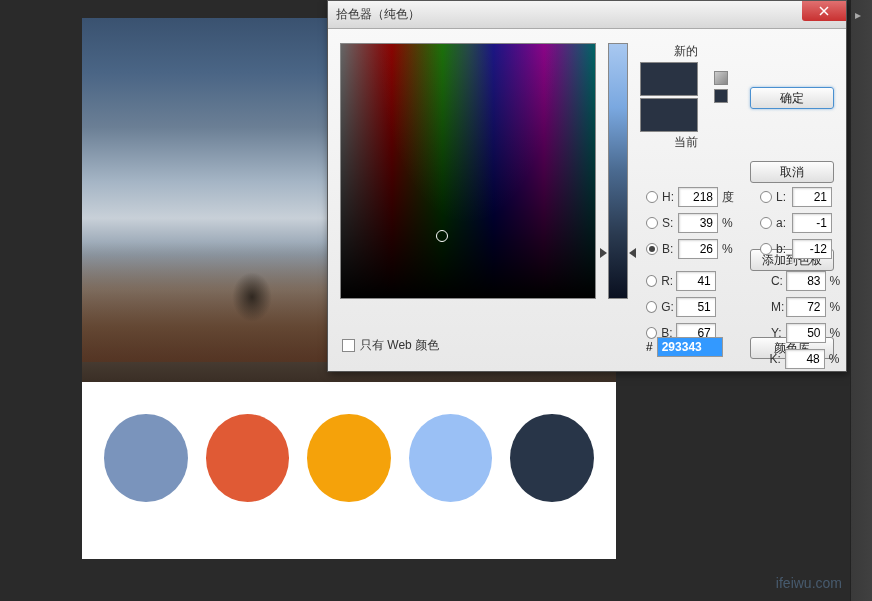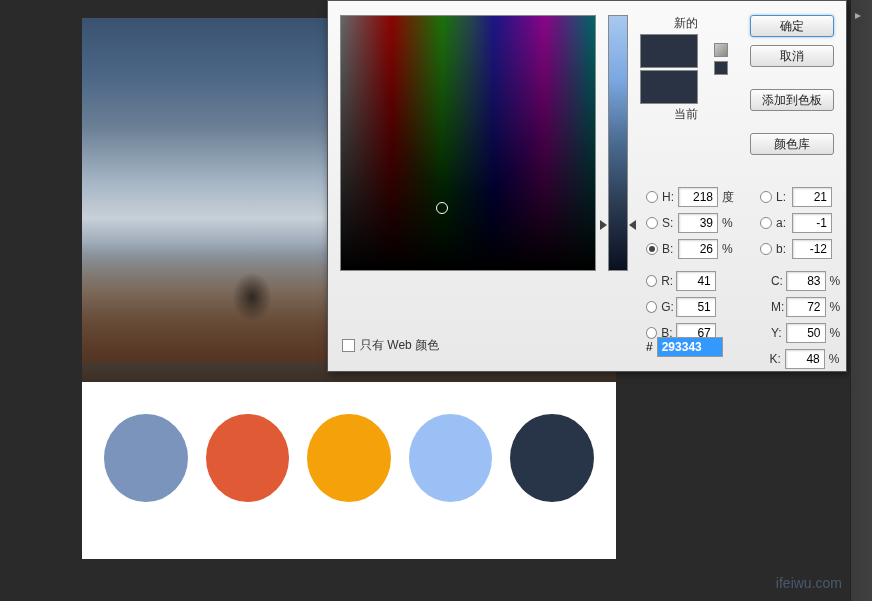--- a/index.html
+++ b/index.html
@@ -31,21 +31,21 @@
 
 .preview-col { display: flex; flex-direction: column; align-items: flex-end; gap: 2px; }
 .preview-label { color: #333; }
 .preview-swatch { width: 58px; height: 34px; border: 1px solid #888; }
 .preview-new { background: #293343; }
 .preview-cur { background: #293343; }
 .cube-icons { display: flex; flex-direction: column; gap: 4px; margin-top: 28px; margin-left: 4px; }
 .cube-icons div { width: 14px; height: 14px; border: 1px solid #888; }
 
 .btn-col { display: flex; flex-direction: column; gap: 8px; margin-left: auto; }
-.win-btn { width: 84px; height: 22px; background: linear-gradient(180deg, #fdfdfd, #e0e0e0); border: 1px solid #888; border-radius: 3px; cursor: pointer; text-align: center; line-height: 20px; color: #222; }
+.win-btn { width: 84px; height: 22px; background: linear-gradient(180deg, #fdfdfd, #e0e0e0); border: 1px solid #888; border-radius: 3px; cursor: pointer; text-align: center; line-height: 20px; color: #222; margin-top: 44px; }
 .win-btn.primary { border: 1px solid #4a90d0; box-shadow: 0 0 3px rgba(74,144,208,0.6); }
 
 .inputs-area { position: absolute; left: 318px; top: 185px; width: 200px; }
 .input-row { display: flex; align-items: center; margin-bottom: 4px; height: 22px; }
 .radio { width: 12px; height: 12px; border: 1px solid #888; border-radius: 50%; margin-right: 4px; background: #fff; display: inline-flex; align-items: center; justify-content: center; }
 .radio.checked::after { content: ""; width: 6px; height: 6px; background: #444; border-radius: 50%; }
 .field-label { width: 16px; color: #333; }
 .num-input { width: 40px; height: 20px; border: 1px solid #999; background: #fff; text-align: right; padding-right: 4px; box-shadow: inset 1px 1px 2px rgba(0,0,0,0.15); }
 .unit { width: 18px; color: #333; margin-left: 4px; }
 .col2 { margin-left: 20px; }
@@ -69,20 +69,28 @@
   <div class="swatches">
     <div class="swatch" style="background:#7a94bc"></div>
     <div class="swatch" style="background:#e05a35"></div>
     <div class="swatch" style="background:#f5a20a"></div>
     <div class="swatch" style="background:#9ac0f5"></div>
     <div class="swatch" style="background:#283548"></div>
   </div>
 </div>
 
 <div class="dialog">
+  <div class="titlebar">
+    <span class="titlebar-text">拾色器（纯色）</span>
+    <div class="close-btn">
+      <svg viewBox="0 0 10 10">
+          <path d="M1 1 L9 9 M9 1 L1 9" stroke="#fff" stroke-width="1.5"></path>
+        </svg>
+    </div>
+  </div>
 
   <div class="dialog-body">
     <div class="color-field">
       <div class="picker-circle"></div>
     </div>
     <div class="hue-slider">
       <div class="hue-arrow-left"></div>
       <div class="hue-arrow-right"></div>
     </div>
 

